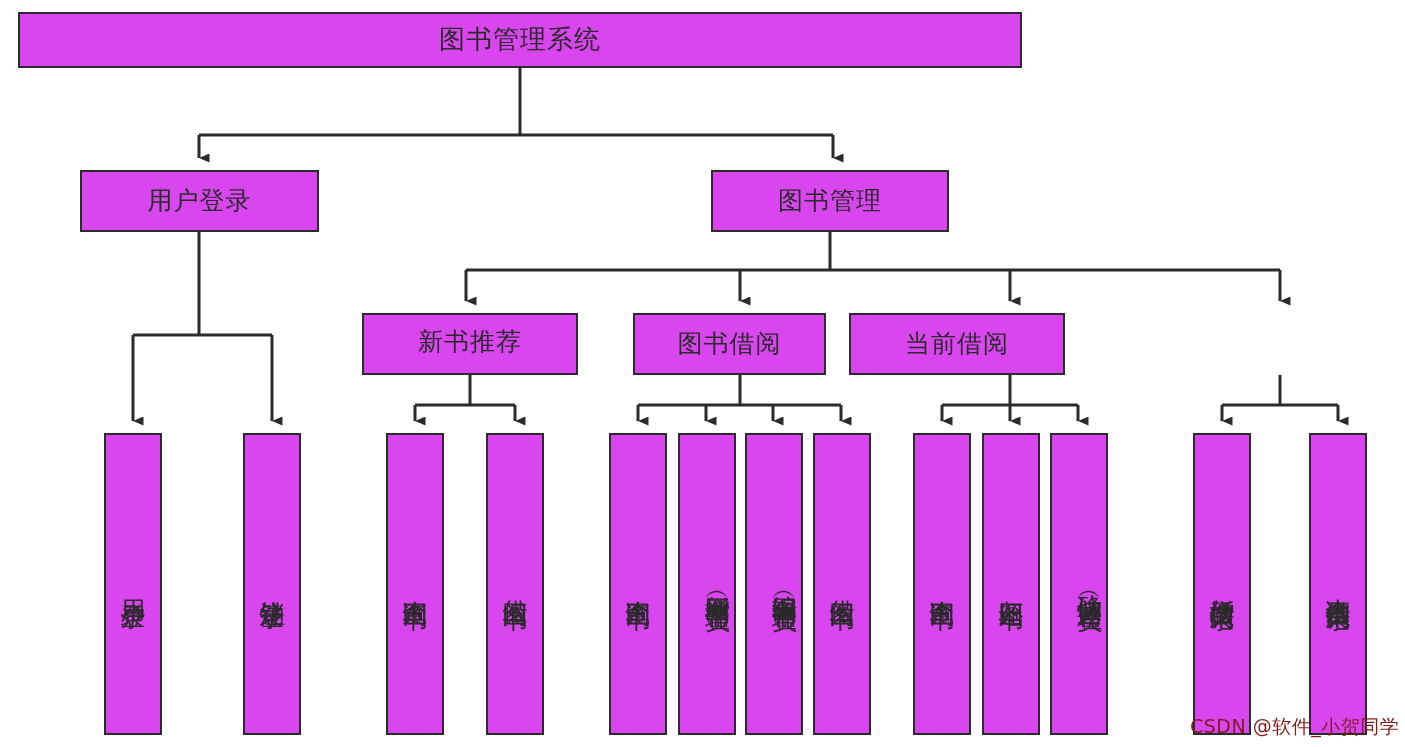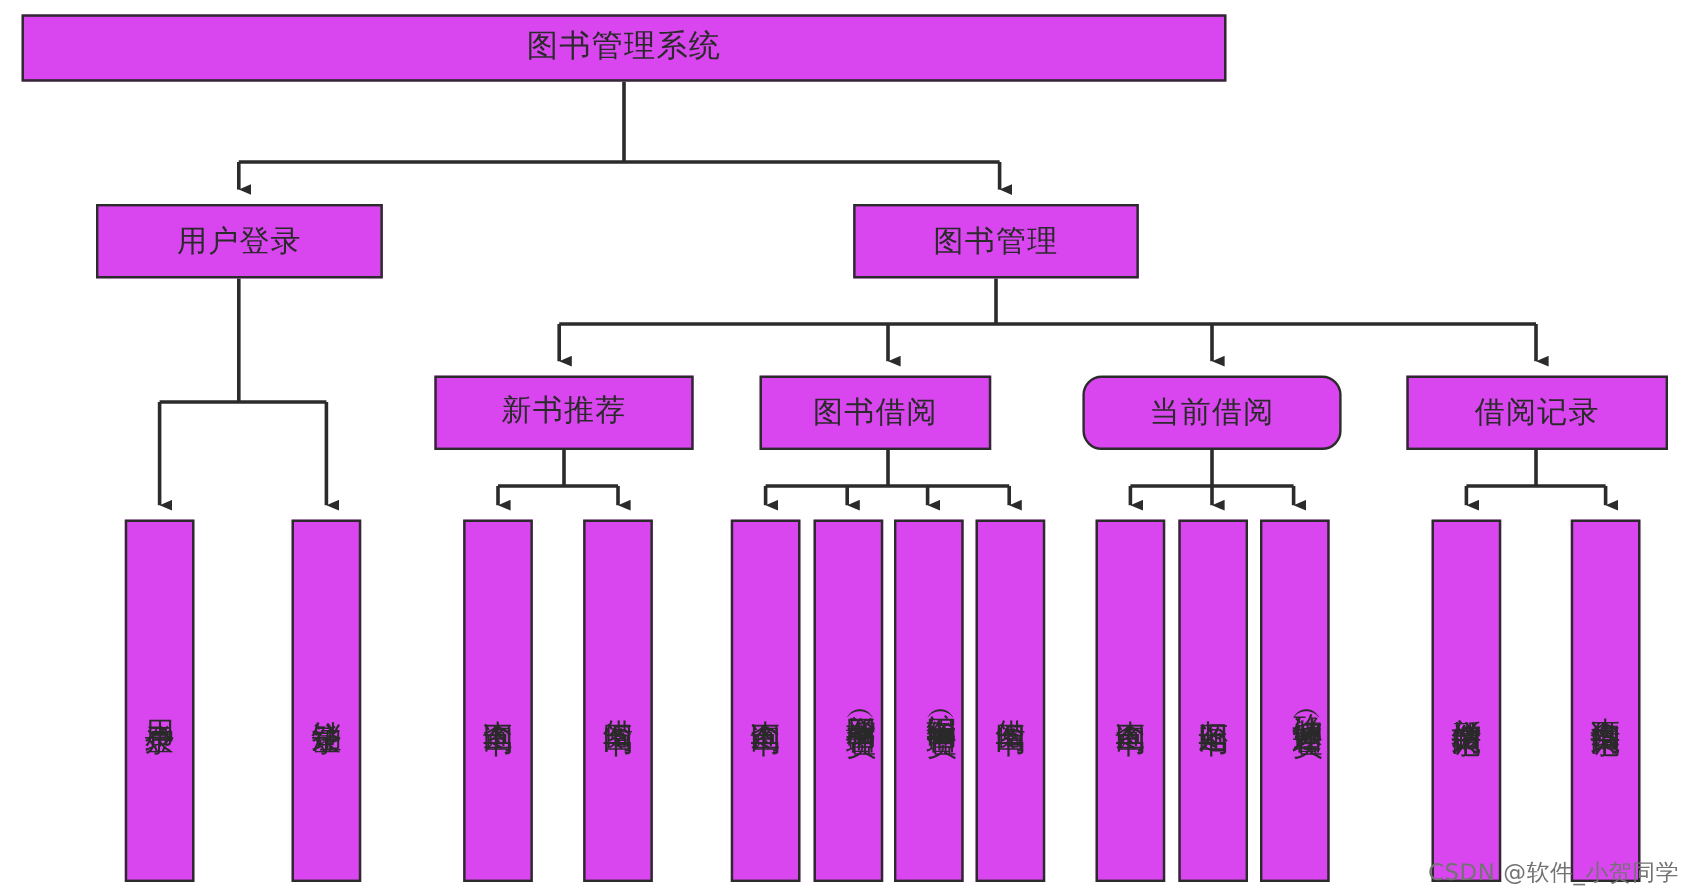--- a/index.html
+++ b/index.html
@@ -60,21 +60,21 @@
   }
   .node.v.topalign {
     align-items: flex-start;
   }
   .node.v.midalign {
     align-items: center;
   }
   .watermark {
     position: absolute;
     font-size: 19px;
-    color: #737373;
+    color: #7f1d1d;
     white-space: nowrap;
     letter-spacing: 0.5px;
   }
 </style>
 </head>
 <body>
 
 <div id="canvas">
 
   <svg class="wires" viewBox="0 0 1405 747">
@@ -130,23 +130,22 @@
   <div class="node h root" style="left:18px; top:12px; width:1004px; height:56px;">图书管理系统</div>
 
   <div class="node h" style="left:80px; top:170px; width:239px; height:62px;">用户登录</div>
 
   <div class="node h" style="left:711px; top:170px; width:238px; height:62px;">图书管理</div>
 
   <div class="node h" style="left:362px; top:313px; width:216px; height:62px;font-family:Liberation Mono, monospace;">新书推荐</div>
 
   <div class="node h" style="left:633px; top:313px; width:193px; height:62px;">图书借阅</div>
 
-  <div class="node h" style="left:902px; top:313px; width:216px; height:62px;border-radius:16px;">当前借阅</div>
+  <div class="node h" style="left:849px; top:313px; width:216px; height:62px;">当前借阅</div>
 
-  <div class="node h" style="left:1172px; top:313px; width:218px; height:62px;">借阅记录</div>
 
   <div class="node v midalign" style="left:104px; top:433px; width:58px; height:302px;">
     <span class="vtext">用户登录</span>
   </div>
   <div class="node v midalign" style="left:243px; top:433px; width:58px; height:302px;">
     <span class="vtext">注销登录</span>
   </div>
 
   <div class="node v midalign" style="left:386px; top:433px; width:58px; height:302px;">
     <span class="vtext">查询图书</span>

